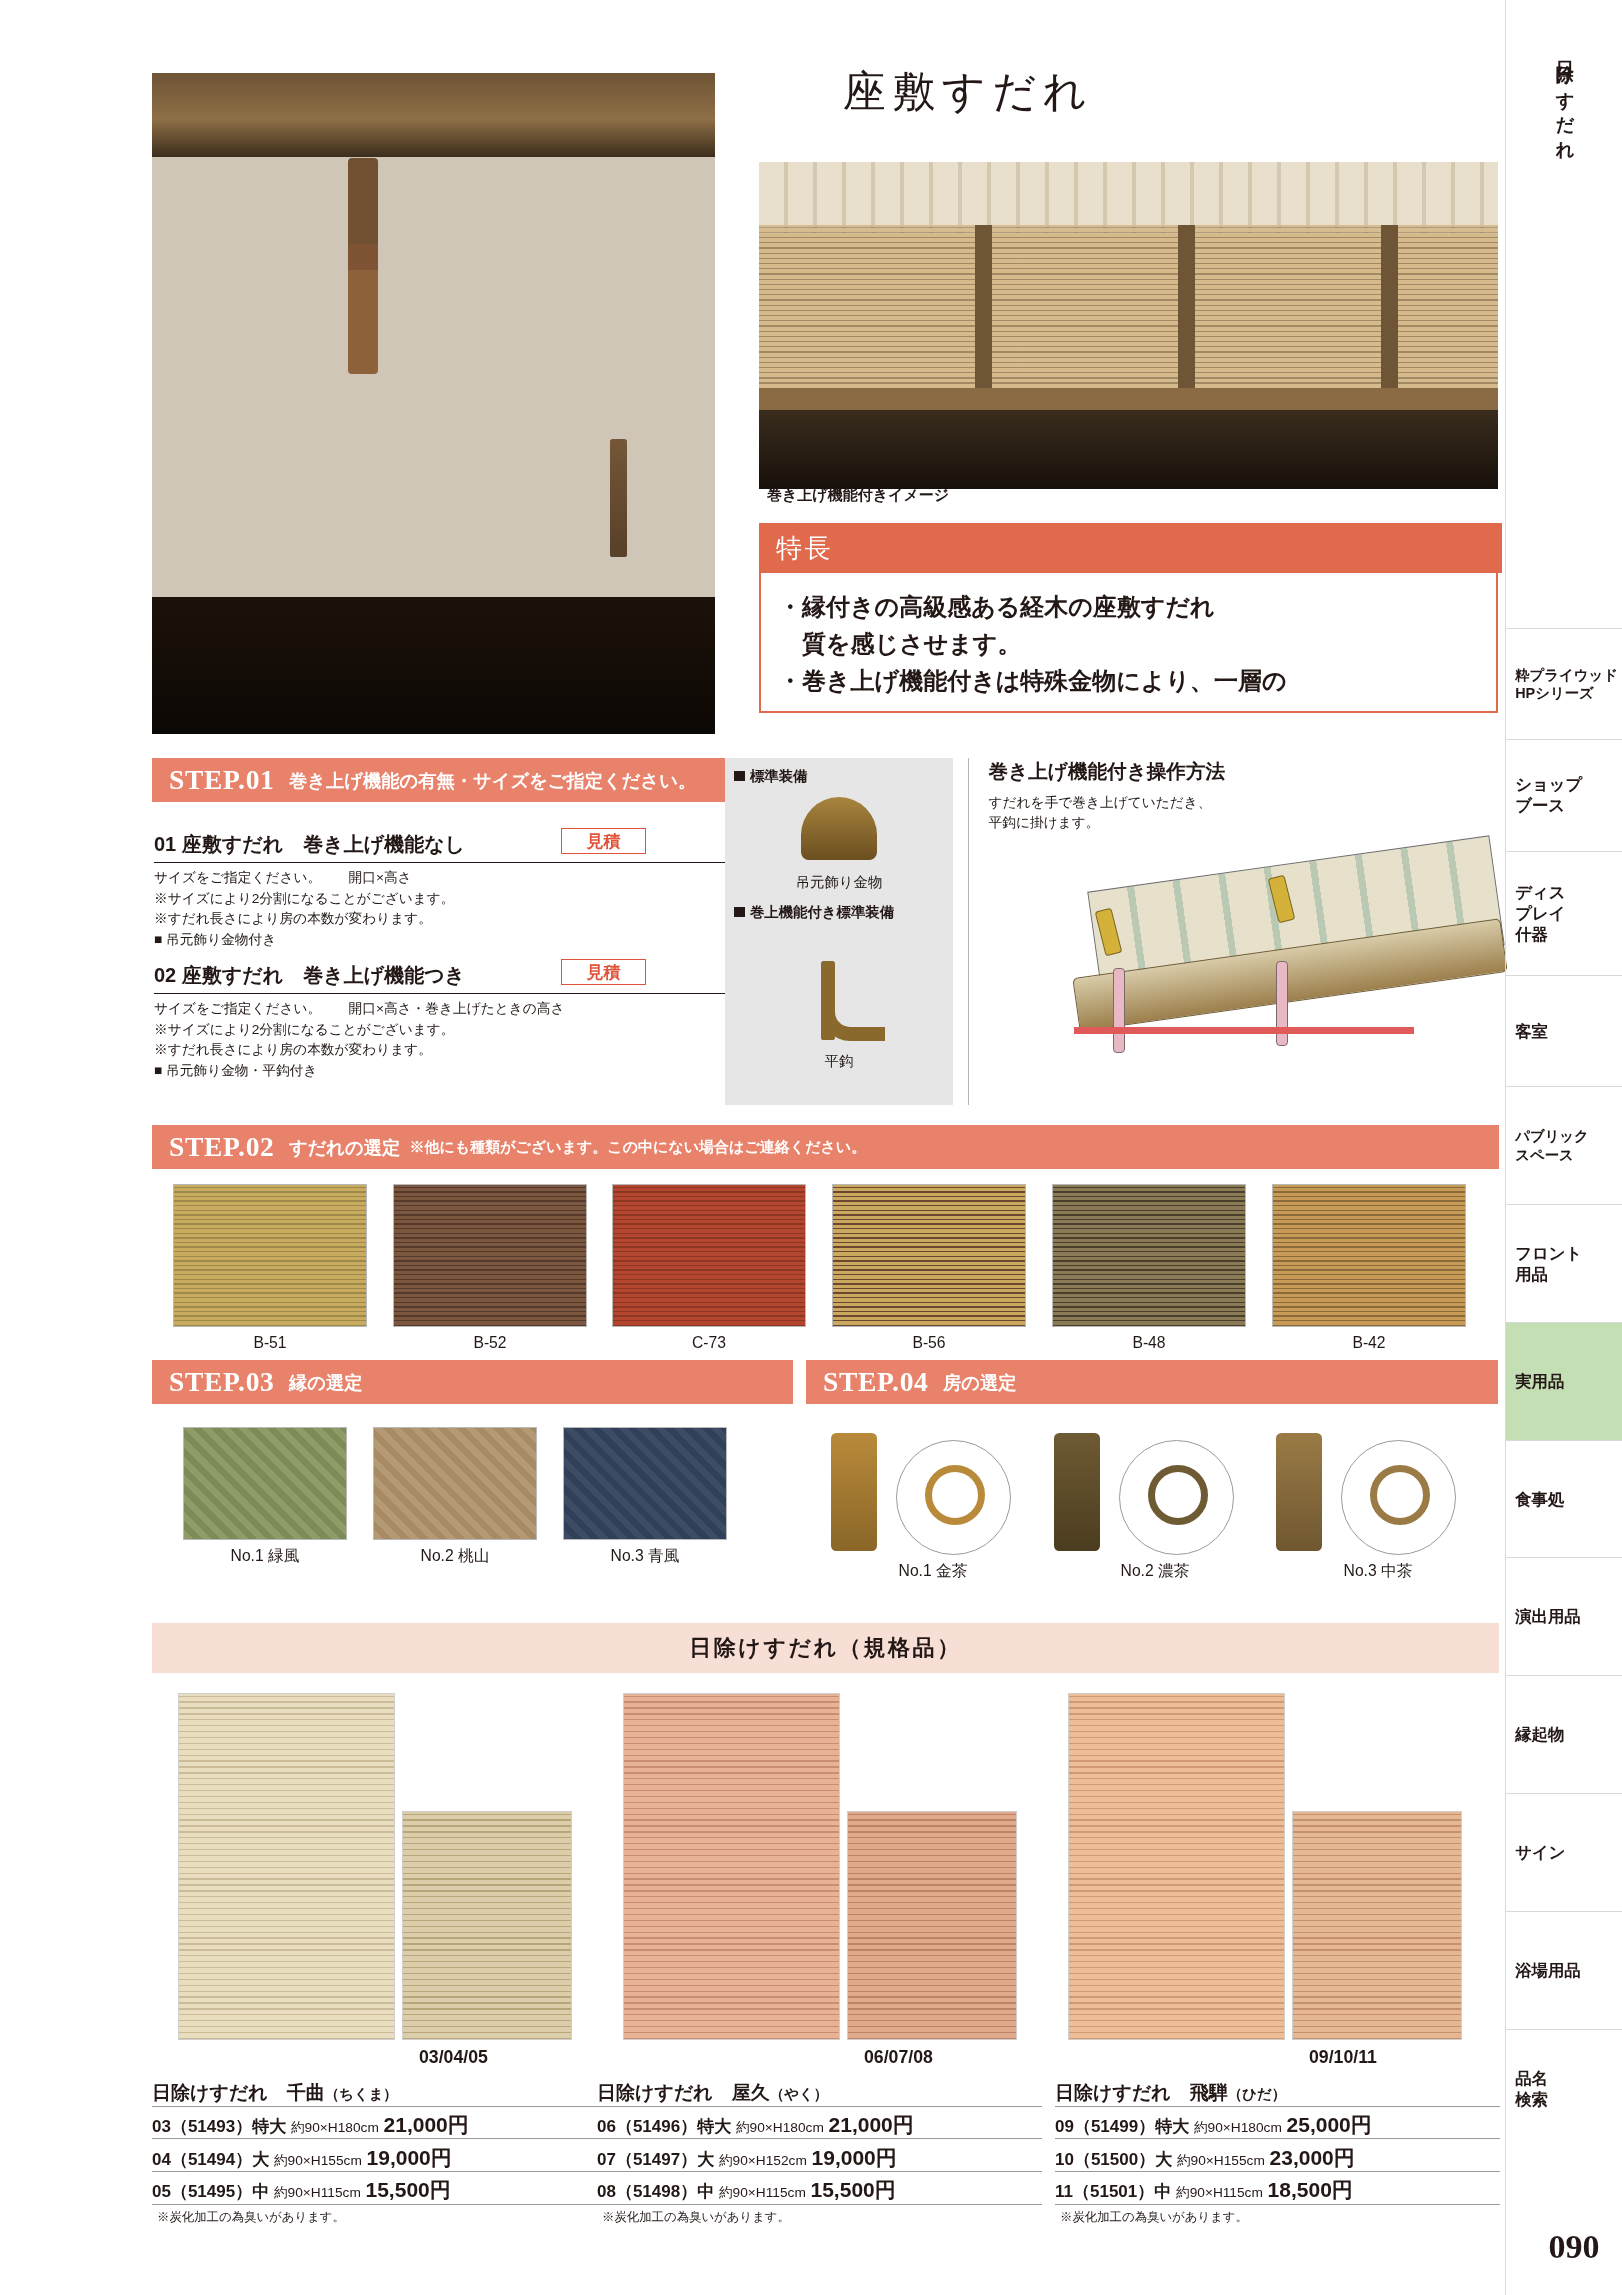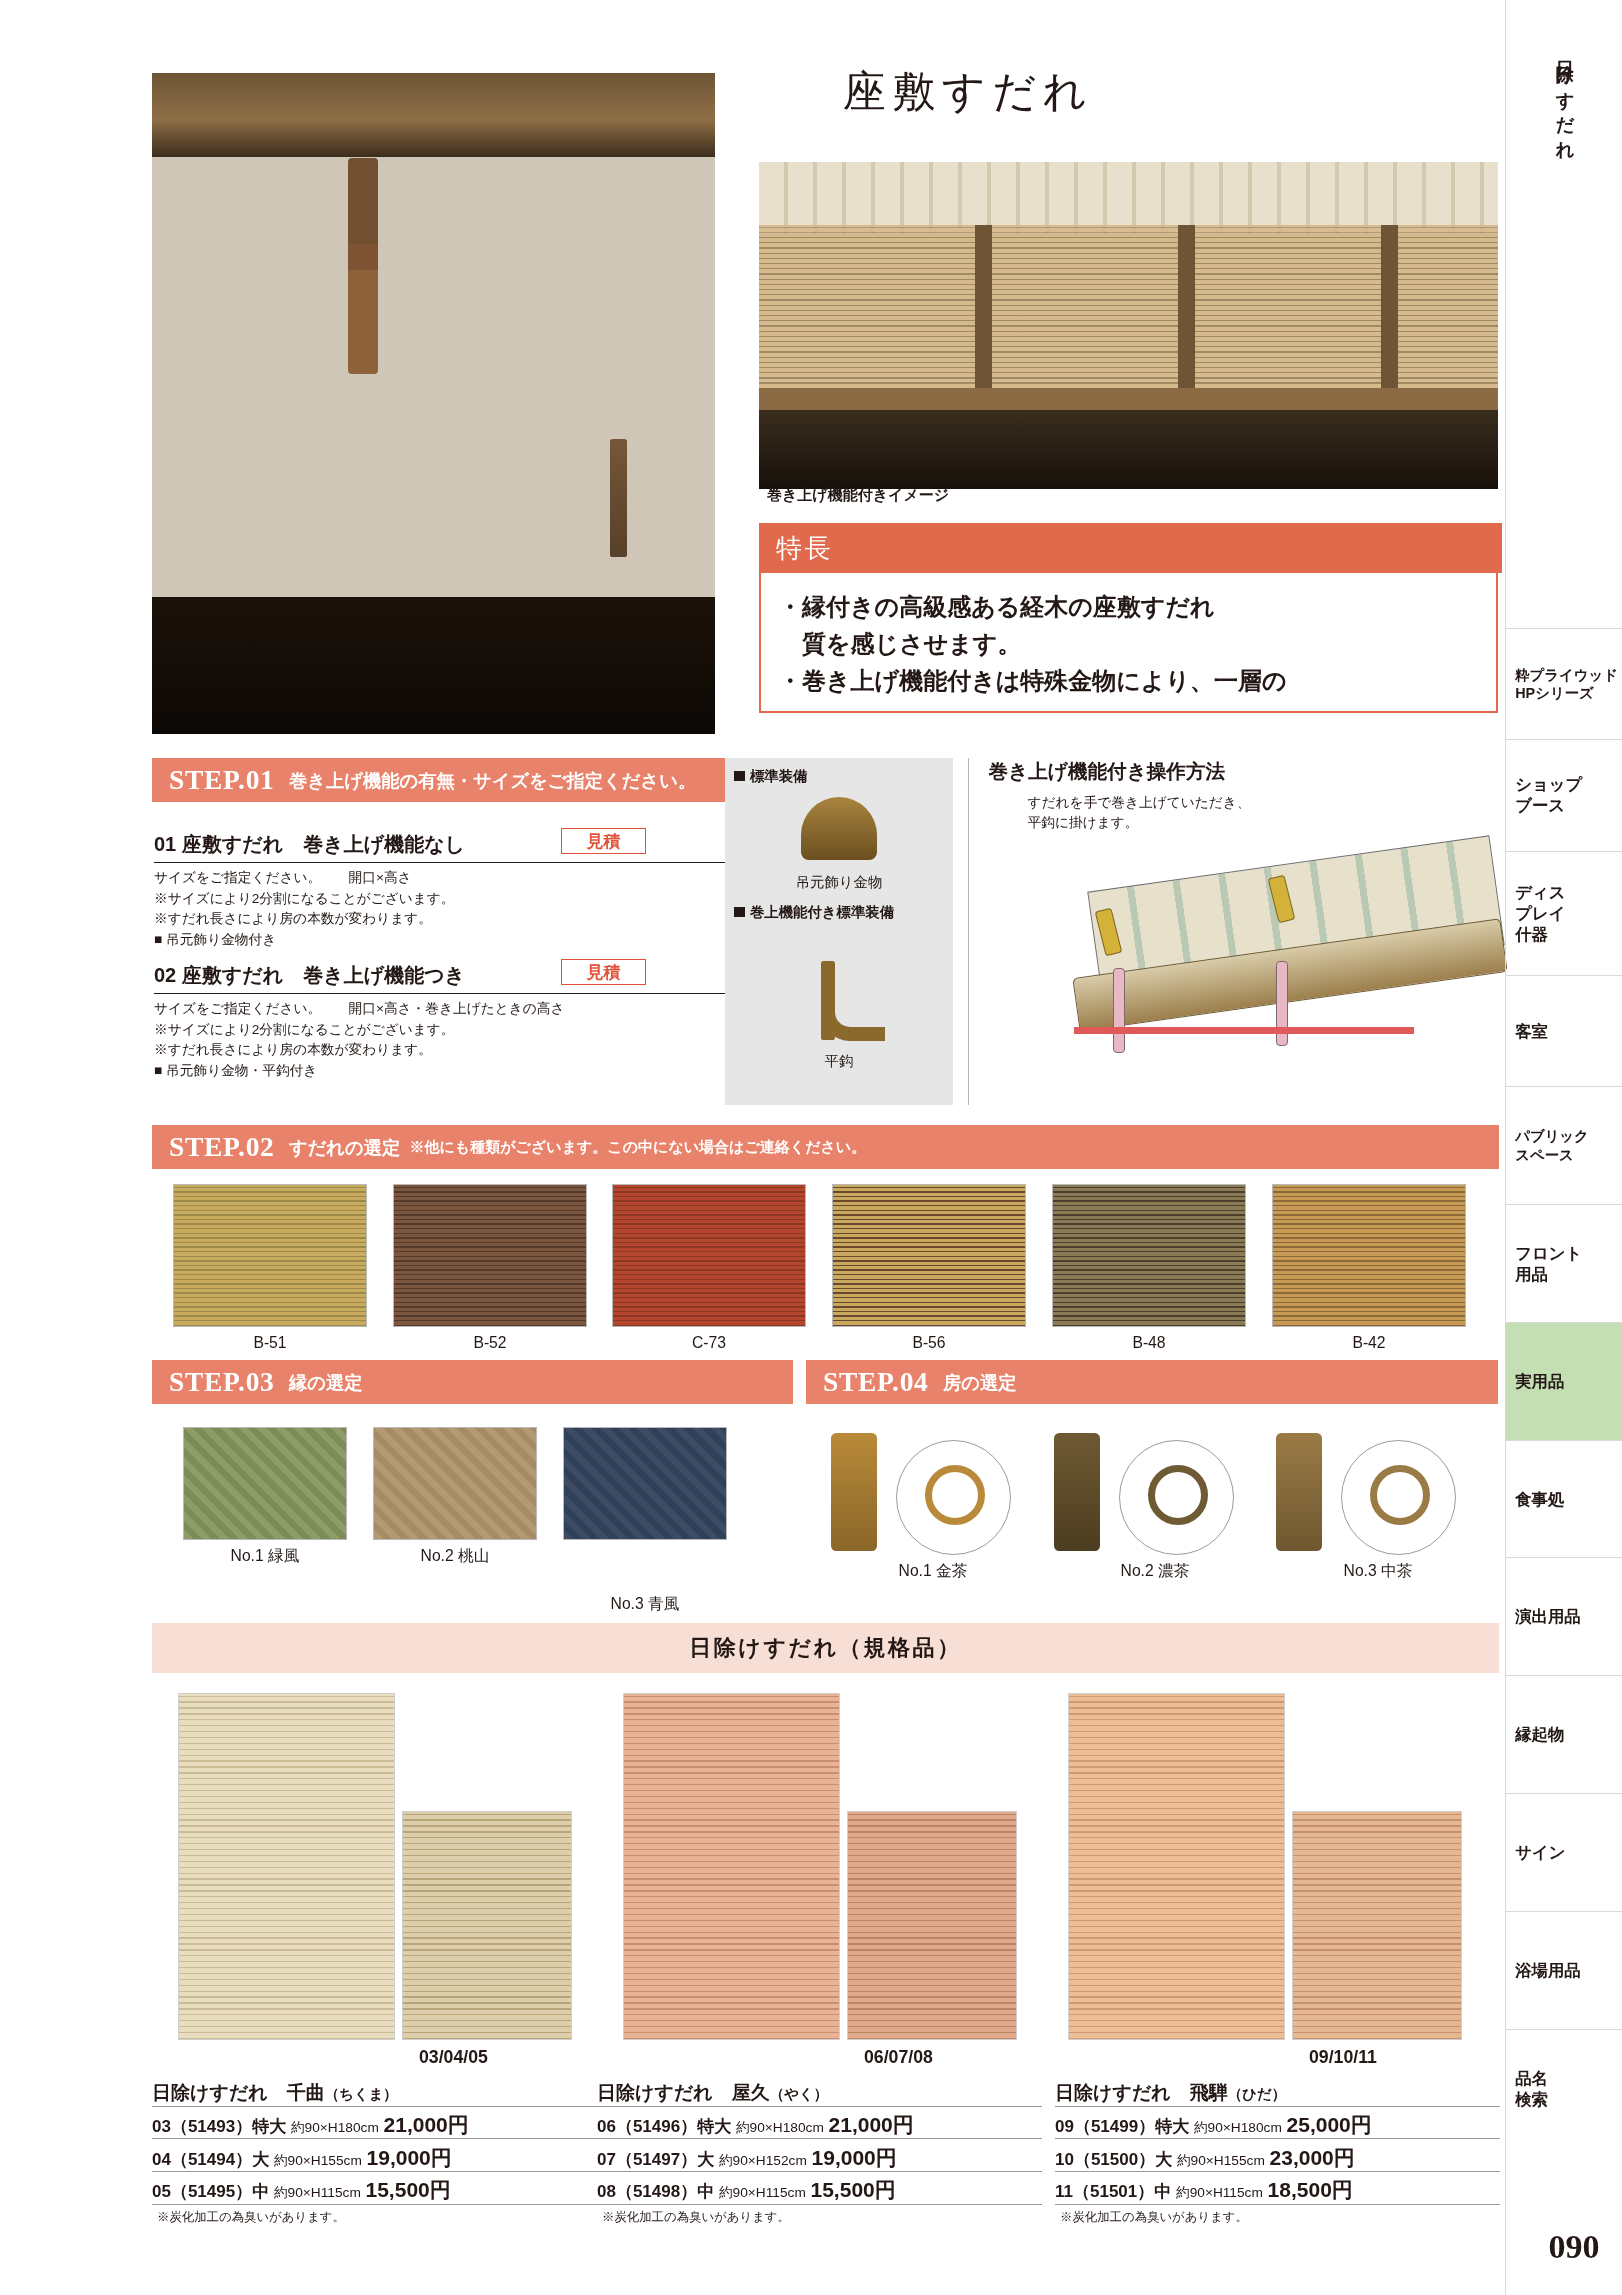--- a/index.html
+++ b/index.html
@@ -314,21 +314,21 @@
     <div class="cap" style="top:115px;">吊元飾り金物</div>
     <div class="lbl" style="position:absolute; left:9.2px; top:145px;">
       <span class="sq"></span><span>巻上機能付き標準装備</span>
     </div>
     <div class="hw-hook"></div>
     <div class="cap" style="top:294px;">平鈎</div>
   </div>
 
   <div class="op">
     <h4>巻き上げ機能付き操作方法</h4>
-    <p style="margin-left:39px; white-space:pre-line;">すだれを手で巻き上げていただき、
+    <p style="white-space:pre-line;">すだれを手で巻き上げていただき、
 平鈎に掛けます。</p>
     <div class="art">
       <div class="panel"></div>
       <div class="roll"></div>
       <div class="strap" style="left:118px; top:131px;"></div>
       <div class="strap" style="left:281px; top:124px;"></div>
       <div class="hk" style="left:105px; top:72px; transform:rotate(-14deg);"></div>
       <div class="hk" style="left:278px; top:39px; transform:rotate(-14deg);"></div>
       <div style="position:absolute;left:79px;top:190px;width:340px;height:6.5px;background:#e05a5a;"></div>
     </div>
@@ -381,21 +381,21 @@
   <div class="sw-cap" style="left:183px; top:1546px; width:164px;">No.1 緑風</div>
 
   <div class="swatch" style="left:373px; top:1427px; width:164px; height:113px;">
     <div class="img" style="background:repeating-linear-gradient(45deg,#b49a74 0 6.5px,#a68b64 6.5px 13px);"></div>
   </div>
   <div class="sw-cap" style="left:373px; top:1546px; width:164px;">No.2 桃山</div>
 
   <div class="swatch" style="left:563px; top:1427px; width:164px; height:113px;">
     <div class="img" style="background:repeating-linear-gradient(45deg,#3d4c63 0 6.5px,#31405a 6.5px 13px);"></div>
   </div>
-  <div class="sw-cap" style="left:563px; top:1546px; width:164px;margin-top:48px;">No.3 青風</div>
+  <div class="sw-cap" style="left:563px; top:1546px; width:164px;">No.3 青風</div>
 
   <div class="stepbar" style="left:806px; top:1360px; width:692px; height:44px;">
     <span class="num">STEP.04</span>
     <span class="desc">房の選定</span>
   </div>
 
   <div style="position:absolute;left:831px;top:1433px;width:46px;height:118px;background:linear-gradient(180deg,#b98a3a,#8a6628);border-radius:5.2px;"></div>
   <div class="tcircle" style="left:896px; top:1440px; width:115px; height:115px;">
     <div style="position:absolute;left:27.5px;top:23.6px;width:60px;height:60px;border:7.9px solid #b98a3a;border-radius:50%;"></div>
   </div>

